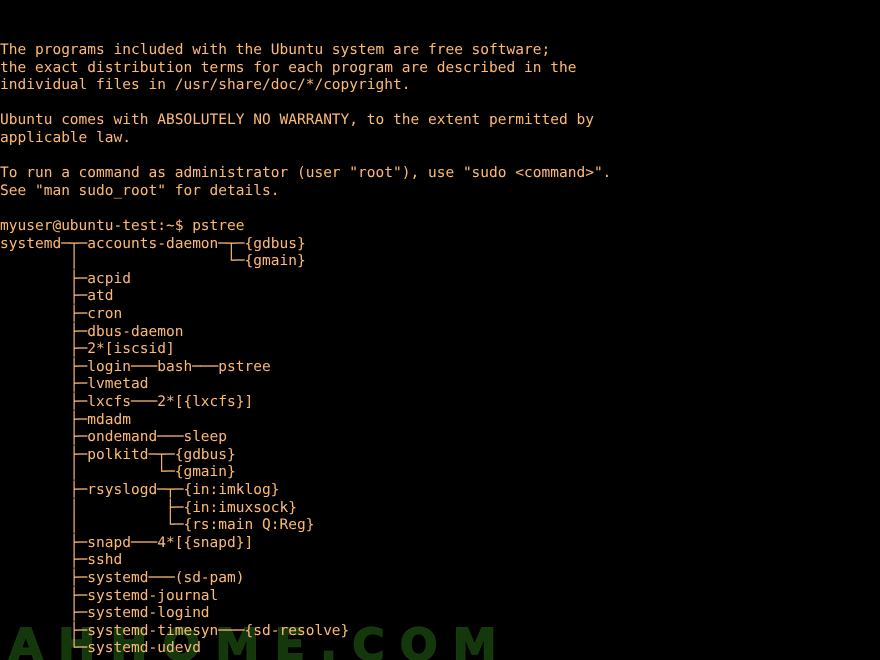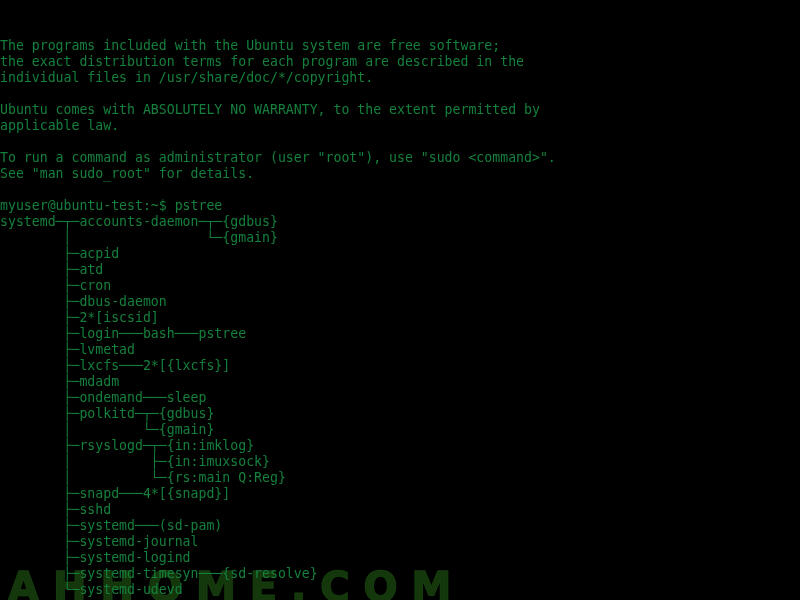--- a/index.html
+++ b/index.html
@@ -19,21 +19,21 @@
     position: absolute;
     left: 0;
     top: 0;
     width: 736px;
     height: 600px;
     padding: 6px 0 0 0;
     box-sizing: border-box;
     font-family: "DejaVu Sans Mono", "Liberation Mono", monospace;
     font-size: 13.2px;
     line-height: 16px;
-    color: #15803d;
+    color: #fdba74;
     white-space: pre;
     letter-spacing: 0px;
     z-index: 2;
   }
   .line {
     height: 16px;
     white-space: pre;
     font-variant-ligatures: none;
   }
   .blank {

